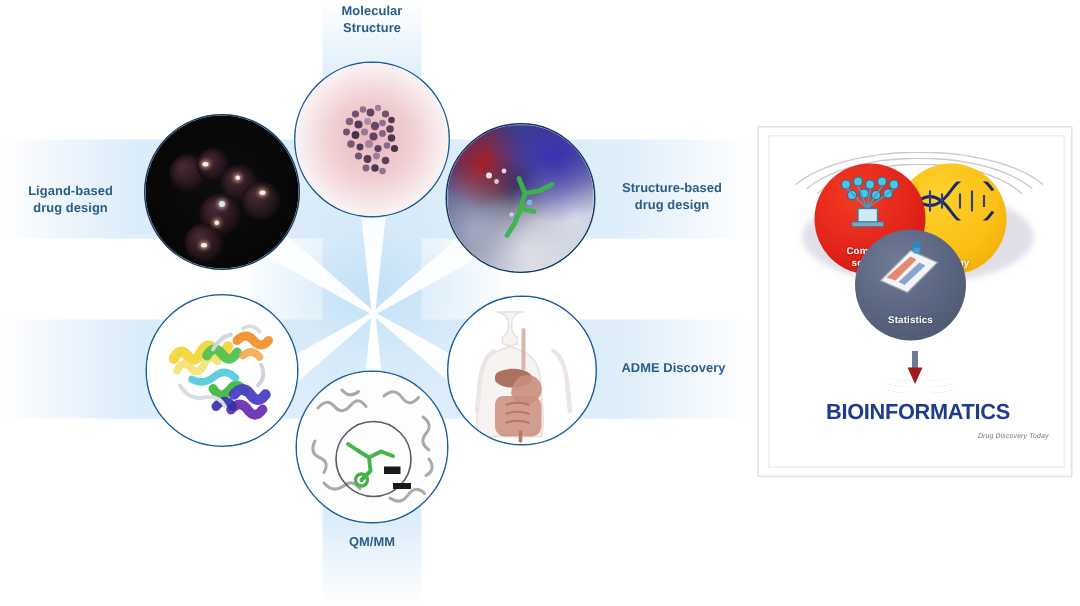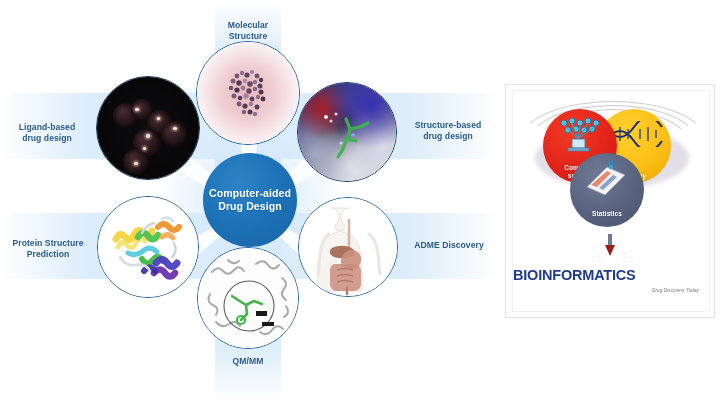--- a/index.html
+++ b/index.html
@@ -238,21 +238,21 @@
   #bio-arrow {
     position: absolute;
     left: 92px; top: 143px;
     width: 10px; height: 22px;
     z-index: 5;
   }
   #bio-title {
     position: absolute;
     left: 0; top: 176px;
     width: 198px;
-    text-align: left;
+    text-align: center;
     font-size: 14.5px;
     font-weight: bold;
     color: #1f3b8c;
     letter-spacing: -0.2px;
     font-family: "Liberation Sans", sans-serif;
   }
   #bio-credit {
     position: absolute;
     right: 10px; top: 197px;
     font-size: 4.6px;
@@ -333,21 +333,21 @@
               <circle cx="48" cy="64" r="2.6" fill="#4a3550"></circle>
             <circle cx="54" cy="62" r="2.3" fill="#9b7999"></circle>
               <circle cx="60" cy="65" r="2.5" fill="#523c58"></circle>
             <circle cx="47" cy="70" r="2.3" fill="#7a5a7b"></circle>
               <circle cx="53" cy="70" r="2.5" fill="#43314a"></circle>
             <circle cx="58" cy="72" r="2.2" fill="#8d6c8d"></circle>
           </g>
         </svg>
       </div>
     </div>
-    <div class="node-label" style="left:203px; top:20px; width:90px;">
+    <div class="node-label" style="left:203px; top:2px; width:90px;">
       <div>Molecular</div>
       <div>Structure</div>
     </div>
 
     <div class="node" style="left:297px; top:82px; width:100px; height:100px; border-color:#0f3a63;">
       <div class="art-sbdd"></div>
       <svg width="100" height="100" viewBox="0 0 100 100" style="position:absolute;left:0;top:0;">
         <path d="M48 36 L52 46 L49 56 L45 66 M52 46 L62 44 M49 56 L58 58 M45 66 L40 74 M62 44 L70 40" stroke="#3ab54a" stroke-width="3.2" fill="none" stroke-linecap="round" stroke-linejoin="round" opacity="0.95"></path>
         <circle cx="28" cy="34" r="2" fill="#ffffff" opacity=".9"></circle>
         <circle cx="33" cy="38" r="1.6" fill="#dbe6ff" opacity=".85"></circle>
@@ -436,31 +436,21 @@
             <path d="M46 74 q6 -7 11 0" stroke="#3531a8" stroke-width="6" opacity=".92"></path>
 
             <path d="M22 60 q6 10 16 8 q10 -2 14 6" stroke="#d7dde3" stroke-width="2.6"></path>
             <path d="M56 26 q-8 2 -12 10" stroke="#cfd6dd" stroke-width="2.6"></path>
             <path d="M76 46 q4 8 -2 14" stroke="#cfd6dd" stroke-width="2.6"></path>
             <path d="M64 22 q6 -4 11 2" stroke="#d7dde3" stroke-width="2.4"></path>
           </g>
         </svg>
       </div>
     </div>
-    <div class="node-label" style="left:2px; top:238px; width:92px;">
-      <div>Protein Structure</div>
-      <div>Prediction</div>
-    </div>
-
-    <div id="hub">
-      <div id="hub-label">
-        <div>Computer-aided</div>
-        <div>Drug Design</div>
-      </div>
-    </div>
+
   </div>
 
   <div id="bioinf-panel">
     <div id="bioinf-inner">
 
       <div class="funnel-ring" style="left:8px;  top:10px; width:182px; height:160px;"></div>
       <div class="funnel-ring" style="left:16px; top:14px; width:166px; height:152px;"></div>
       <div class="funnel-ring" style="left:24px; top:18px; width:150px; height:144px;"></div>
 
       <div style="position:absolute;left:22px;top:36px;width:154px;height:62px;border-radius:50%;background:rgba(168,160,190,0.35);filter:blur(2px);"></div>

